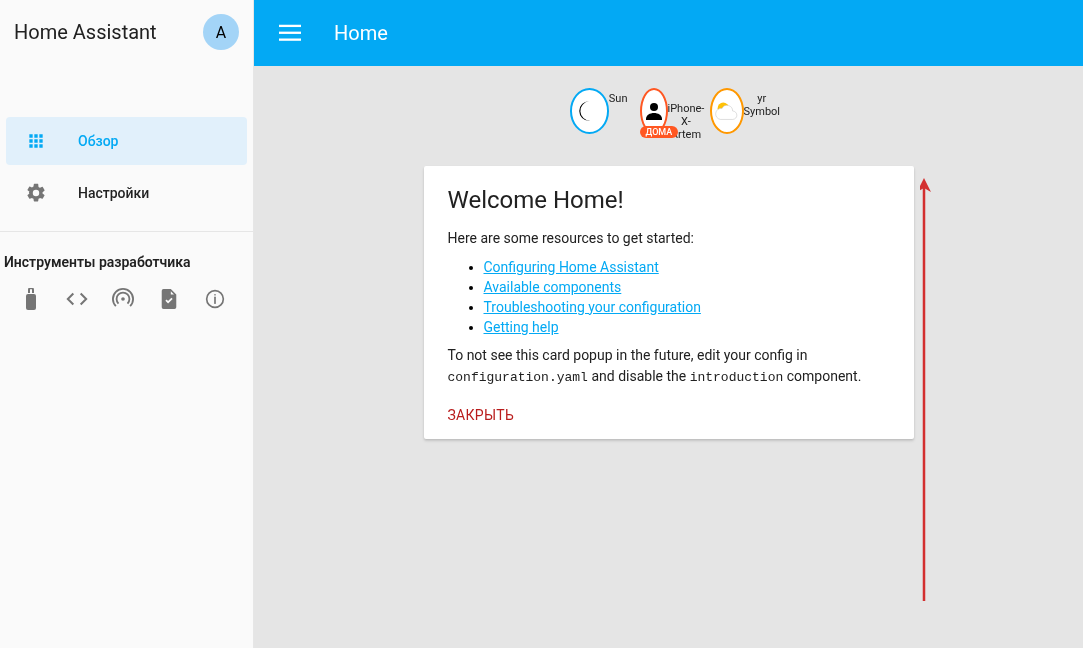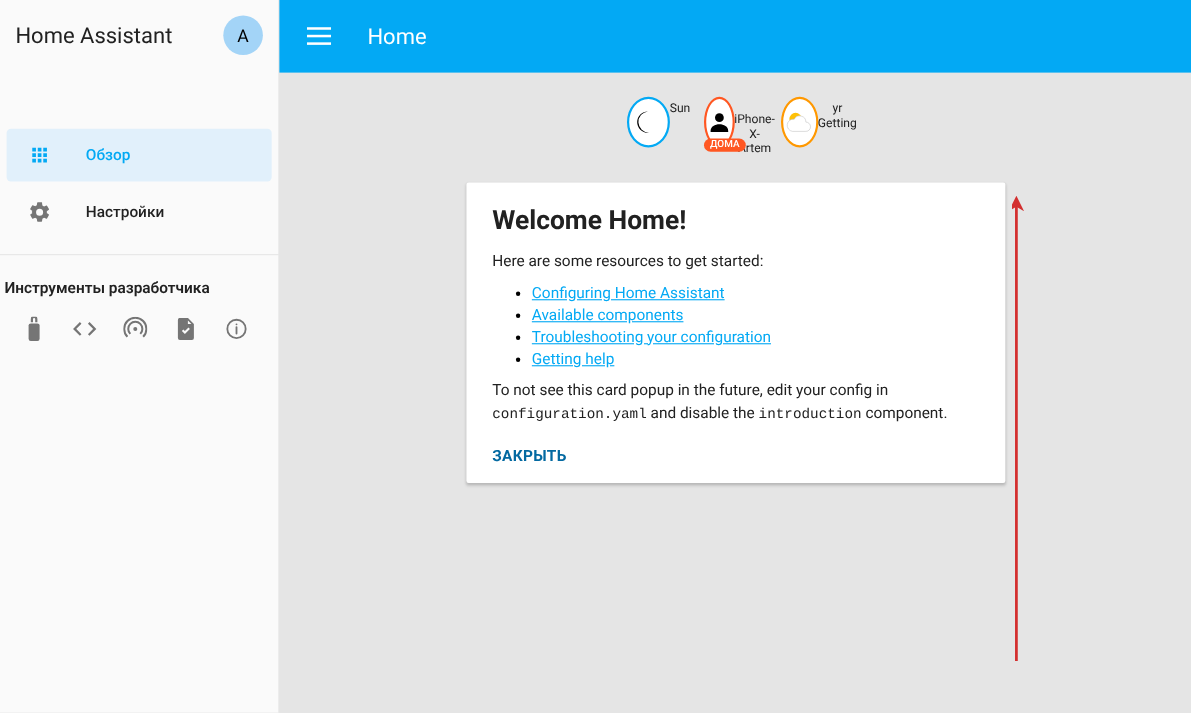--- a/index.html
+++ b/index.html
@@ -32,27 +32,27 @@
     .badges { display: flex; justify-content: center; gap: 12px; }
     .badge { display: flex; align-items: flex-start; width: 58px; cursor: pointer; position: relative; }
     .badge-circle { width: 46px; height: 46px; border-radius: 50%; border: 2px solid #03a9f4; background: #fff; display: flex; align-items: center; justify-content: center; }
     .badge-label { font-size: 11px; color: #212121; text-align: center; margin-top: 4px; line-height: 1.2; }
     .badge-status { position: absolute; top: 38px; background: #ff5722; color: #fff; font-size: 9px; padding: 1px 6px; border-radius: 8px; font-weight: 500; }
     .badge.person .badge-circle { border-color: #ff5722; }
     .badge.weather .badge-circle { border-color: #ff9800; }
 
     
     .card { width: 490px; background: #fff; margin: 24px auto 0; box-shadow: 0 2px 3px rgba(0,0,0,0.12), 0 1px 2px rgba(0,0,0,0.08); border-radius: 2px; padding: 20px 24px 16px; }
-    .card h2 { font-size: 24px; font-weight: 700; color: #212121; margin-bottom: 14px; }
+    .card h2 { font-size: 24px; font-weight: 400; color: #212121; margin-bottom: 14px; }
     .card p { font-size: 14px; color: #212121; margin: 6px 0; line-height: 1.5; }
     .card ul { margin: 10px 0 10px 36px; }
     .card li { font-size: 14px; margin: 4px 0; }
     .card a { color: #03a9f4; text-decoration: underline; }
     .card code { font-family: "Courier New", monospace; font-size: 13px; }
-    .card-action { font-size: 14px; font-weight: 700; color: #0369a1; margin-top: 20px; cursor: pointer; letter-spacing: 0.3px; }
+    .card-action { font-size: 14px; font-weight: 400; color: #b91c1c; margin-top: 20px; cursor: pointer; letter-spacing: 0.3px; }
 
     
     .arrow { position: absolute; left: 666px; top: 110px; pointer-events: none; }
 
     svg { display: block; }
   </style>
 </head>
 <body>
 
 <div class="sidebar">
@@ -148,21 +148,21 @@
         <div class="badge-status">ДОМА</div>
         <div class="badge-label" style="margin-top:14px">iPhone-X-Artem</div>
       </div>
       <div class="badge weather">
         <div class="badge-circle">
           <svg width="30" height="26" viewBox="0 0 32 26">
               <circle cx="12" cy="10" r="6" fill="#ffc107"></circle>
               <path d="M22 13a6 6 0 0 0-11.3-2.8A5 5 0 1 0 9 22h13a4.5 4.5 0 0 0 0-9z" fill="#fff" stroke="#bbb" stroke-width="0.5"></path>
             </svg>
         </div>
-        <div class="badge-label">yr Getting</div>
+        <div class="badge-label">yr Symbol</div>
       </div>
     </div>
 
     <div class="card">
       <h2>Welcome Home!</h2>
       <p>Here are some resources to get started:</p>
       <ul>
         <li><a href="#">Configuring Home Assistant</a></li>
         <li><a href="#">Available components</a></li>
         <li><a href="#">Troubleshooting your configuration</a></li>

